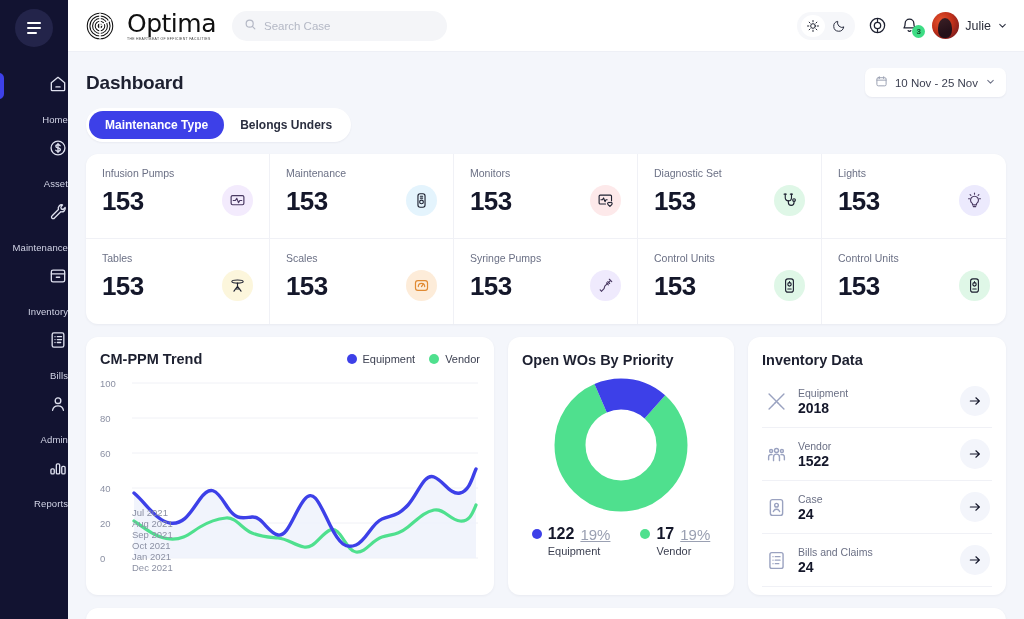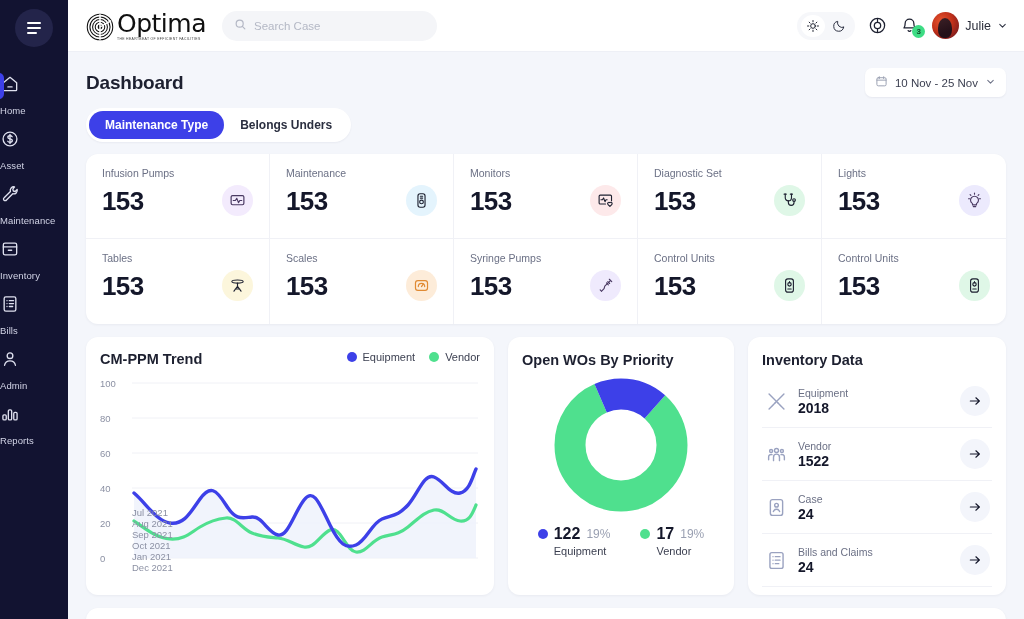--- a/index.html
+++ b/index.html
@@ -28,39 +28,39 @@
   }
   .hamburger .bars { display:flex; flex-direction:column; gap:3px; align-items:flex-start;}
   .hamburger .bars i { display:block; height:2px; background:#fff; border-radius:2px;}
   .hamburger .bars i:nth-child(1){width:14px;}
   .hamburger .bars i:nth-child(2){width:14px;}
   .hamburger .bars i:nth-child(3){width:10px;}
 
   .nav { margin-top: 20px; width: 100%; }
   .nav-item {
     width: 100%; padding: 7px 0 6px;
-    display: flex; flex-direction: column; align-items: flex-start; gap: 11px;
+    display: flex; flex-direction: column; align-items: flex-end; gap: 20px;
     color: #c9cbe0; cursor: pointer; position: relative;
   }
   .nav-item .lbl { font-size: 9.5px; letter-spacing: .1px; color:#d2d4e6; }
   .nav-item svg { display:block; }
   .nav-item.active::before {
     content: ""; position:absolute; left:-6px; top: 6px;
     width: 10px; height: 26px; border-radius: 8px; background:#3d40e8;
   }
 
   
   .main { flex: 1; height: 619px; display: flex; flex-direction: column; background: #f4f6fb; }
 
   .topbar {
     height: 52px; background: #fff; flex: 0 0 52px;
     display: flex; align-items: center; padding: 0 16px 0 18px;
     border-bottom: 1px solid #eef0f6;
   }
-  .brand { display: flex; align-items: flex-end; gap: 3px; }
+  .brand { display: flex; align-items: center; gap: 13px; }
   .brand-mark { width: 28px; height: 28px; }
   .brand-text { display:flex; flex-direction:column; }
   .brand-name {
     font-size: 25px; line-height: 25px; font-weight: 400; letter-spacing: -0.5px;
     color: #101010; font-family: "DejaVu Sans", sans-serif;
   }
   .brand-tag { font-size: 3.4px; letter-spacing: .35px; color: #3a3a3a; margin-top:1px; text-transform: uppercase;}
 
   .search {
     margin-left: 16px; width: 215px; height: 30px; border-radius: 16px;
@@ -139,36 +139,36 @@
   .stat .row { display:flex; align-items:center; justify-content:space-between; margin-top: 6px; }
   .stat .val { font-size: 26px; font-weight: 700; color:#14172a; letter-spacing:-.6px; line-height:28px;}
   .stat .ico { width: 31px; height:31px; border-radius:50%; display:flex;align-items:center;justify-content:center;}
 
   
   .panels { margin-top: 13px; display:flex; gap: 14px; }
   .panel { background:#fff; border-radius: 12px; box-shadow: 0 1px 3px rgba(20,25,60,.05); }
   .panel-title { font-size: 14.5px; font-weight:700; color:#1d2030; }
 
   .chart-panel { flex: 0 0 408px; height: 258px; padding: 14px 14px 10px 14px; position:relative; }
-  .chart-head { display:flex; align-items:flex-start; }
+  .chart-head { display:flex; align-items:center; }
   .legend { margin-left:auto; display:flex; align-items:center; gap: 14px; }
   .legend .li { display:flex; align-items:center; gap:6px; font-size:11px; color:#3b3f50; }
   .dot { width:10px;height:10px;border-radius:50%; display:inline-block;}
   .chart-wrap { position:relative; margin-top: 8px; height: 200px; }
   .ylab { position:absolute; left:0; font-size:9.5px; color:#8b90a3; transform: translateY(-50%);}
   .xlab-row { position:absolute; left:32px; right:4px; bottom:2px; display:flex; justify-content:space-between;flex-direction:column;}
   .xlab { font-size:9.5px; color:#8b90a3; }
 
   .donut-panel { flex: 0 0 226px; height: 258px; padding: 14px 14px; }
   .donut-wrap { margin-top: 6px; display:flex; justify-content:center; }
   .donut-legend { margin-top: 10px; display:flex; justify-content:center; gap: 30px; }
   .dl { display:flex; flex-direction:column; align-items:flex-start; }
   .dl .top { display:flex; align-items:center; gap:6px; }
   .dl .num { font-size:16px; font-weight:700; color:#14172a; }
-  .dl .pct { font-size:12px; color:#9aa0b2; }
+  .dl .pct { font-size:15px; color:#9aa0b2;text-decoration:underline; }
   .dl .name { font-size:11px; color:#3b3f50; margin-left:16px; margin-top:2px;}
 
   .inv-panel { flex:1; height: 258px; padding: 14px 14px 0 14px; overflow:hidden; position:relative;}
   .inv-list { margin-top: 6px; }
   .inv-row {
     display:flex; align-items:center; gap:10px; padding: 11px 2px;
     border-bottom: 1px solid #f0f1f6; cursor:pointer;
   }
   .inv-ico { width:24px; height:24px; display:flex; align-items:center; justify-content:center; flex:0 0 24px;}
   .inv-txt { display:flex; flex-direction:column; }

